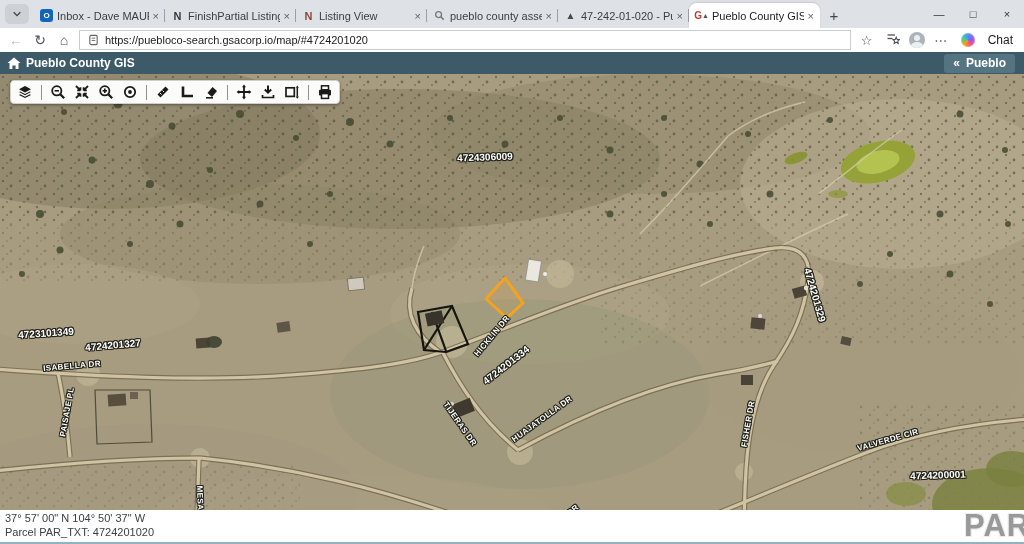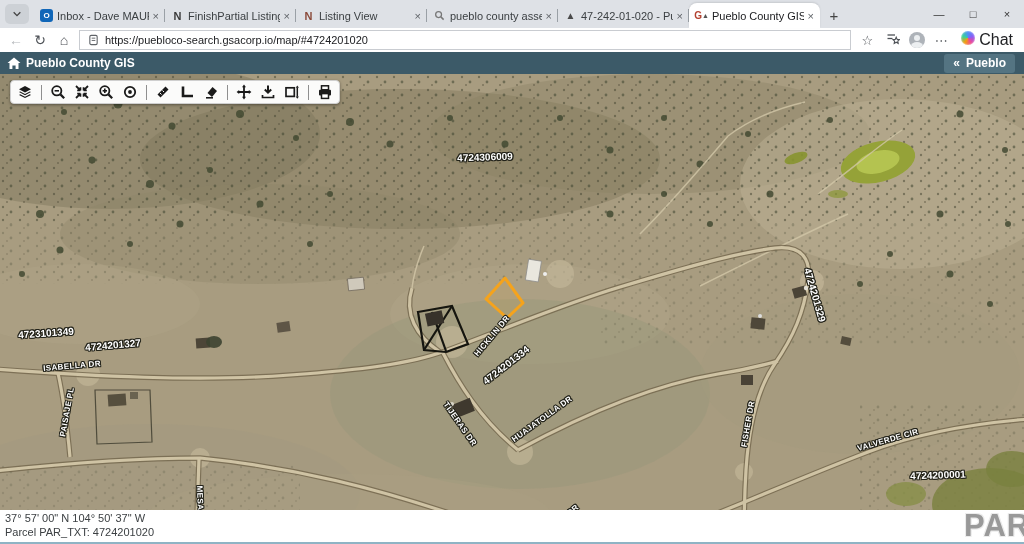--- a/index.html
+++ b/index.html
@@ -31,21 +31,21 @@
   
   .navbar{height:24px;background:#fff;display:flex;align-items:center;padding:0 7px;gap:6px;flex:none}
   .navbtn{font-size:14px;color:#4d5156;width:18px;text-align:center;line-height:1}
   .navbtn.back{color:#b5b8bc}
   .urlbar{flex:1;height:18px;border:1px solid #c9ccd1;border-radius:0;display:flex;align-items:center;
           padding:0 8px;gap:6px;font-size:11px;color:#202124;background:#fff;overflow:hidden}
   .rightbtn{font-size:13px;color:#4d5156;width:20px;text-align:center}
   .avatar{width:16px;height:16px;border-radius:50%;background:#aeb3b9;position:relative;overflow:hidden;flex:none}
   .avatar::before{content:"";position:absolute;left:5px;top:3px;width:6px;height:6px;border-radius:50%;background:#eceff1}
   .avatar::after{content:"";position:absolute;left:2px;top:10px;width:12px;height:8px;border-radius:50%;background:#eceff1}
-  .chat{display:flex;align-items:flex-start;gap:4px;font-size:16px;color:#202124;padding:0 4px;flex:none}
+  .chat{display:flex;align-items:flex-end;gap:13px;font-size:12px;color:#202124;padding:0 4px;flex:none}
   .copilot{width:14px;height:14px;border-radius:50%;flex:none;
            background:conic-gradient(#4f8ff7,#8b5cf6,#ec4899,#f59e0b,#34d399,#4f8ff7);
            box-shadow:inset 0 0 0 3px #fff0, inset 0 0 2px rgba(255,255,255,.8)}
   
   .appheader{height:22px;background:#3c5a68;color:#fff;display:flex;align-items:center;padding:0 7px;flex:none}
   .apptitle{font-size:12px;font-weight:bold;margin-left:5px}
   .details{margin-left:auto;background:#547482;border-radius:3px;padding:2px 9px 3px;font-size:12px;
            display:flex;gap:6px;align-items:center;margin-right:2px;font-weight:bold}
   
   .map{flex:1;position:relative;background:#a89c80;overflow:hidden}

